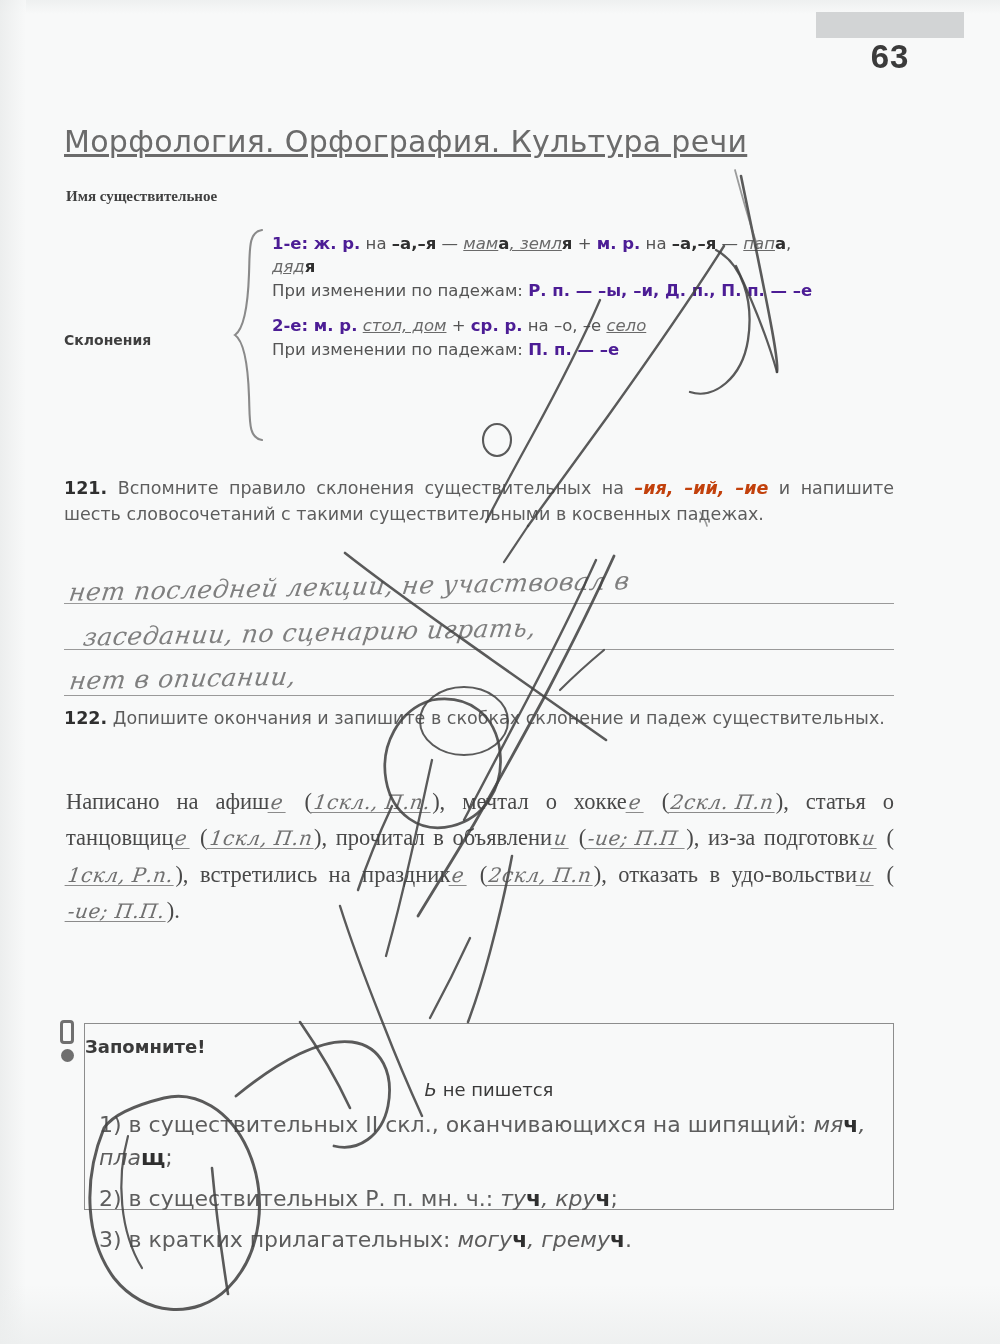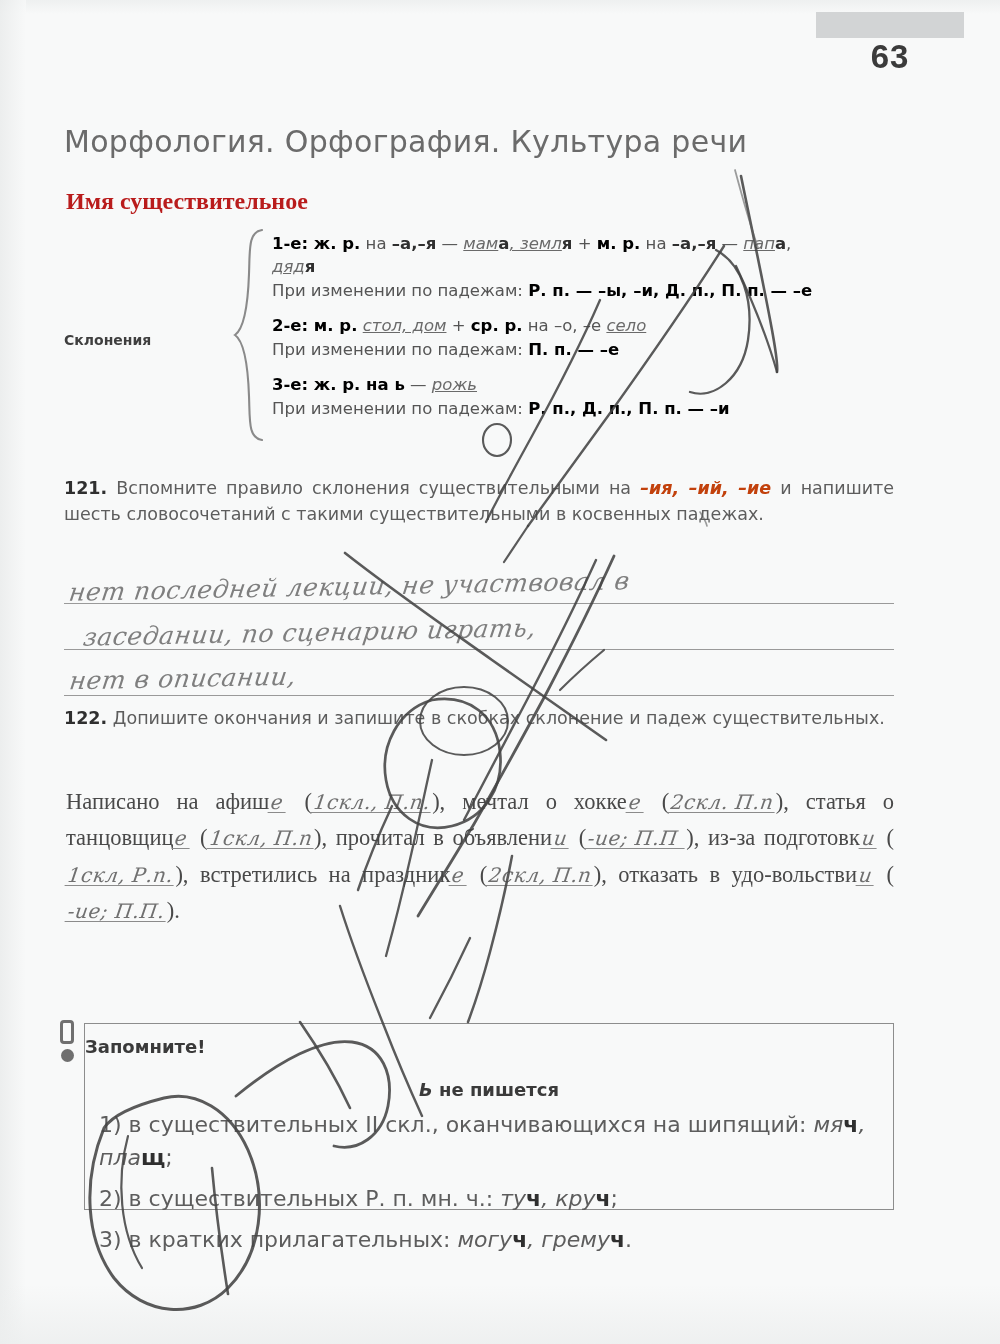--- a/index.html
+++ b/index.html
@@ -43,24 +43,25 @@
     font-size:33px;font-weight:bold;color:#3b3b3b;
     letter-spacing:1px;
   }
 
   
   .chapter-title{
     position:absolute;left:64px;top:124px;
     font-size:30px;font-weight:400;color:#6b6b6b;
     letter-spacing:.3px;
     font-family:"DejaVu Sans", sans-serif;
+    text-decoration:underline;
   }
   .section-title{
     position:absolute;left:66px;top:188px;
-    font-size:24px;font-weight:bold;color:#b91c1c;
+    font-size:15px;font-weight:bold;color:#404040;
     font-family:"Liberation Serif", serif;
   }
 
   
   .decl-block{position:absolute;left:64px;top:232px;width:830px;}
   .decl-label{
     position:absolute;left:0px;top:100px;
     font-size:14px;font-weight:bold;color:#3f3f3f;
     font-family:"DejaVu Sans", sans-serif;
   }
@@ -71,21 +72,21 @@
   }
   .brace svg{display:block;}
   .decl-groups{
     position:absolute;left:208px;top:0px;width:640px;
   }
   .decl-group{margin-bottom:12px;}
   .decl-line{
     font-size:16.5px;line-height:1.42;color:#555;
     font-family:"DejaVu Sans", sans-serif;
   }
-  .decl-line b{color:#000000;}
+  .decl-line b{color:#4c1d95;}
   .decl-line i{font-style:italic;color:#6a6a6a;text-decoration:underline;}
   .decl-line .bi{font-weight:bold;color:#2f2f2f;}
 
   
   .ex{
     position:absolute;
     font-size:17.5px;line-height:1.48;color:#5d5d5d;
     font-family:"DejaVu Sans", sans-serif;
     text-align:justify;
   }
@@ -143,21 +144,21 @@
     background:transparent;
   }
   .remember-title{
     margin-top:12px;
     font-size:18px;font-weight:bold;color:#3a3a3a;
     font-family:"DejaVu Sans", sans-serif;
   }
   .remember-sub{
     text-align:center;
     margin-top:22px;
-    font-size:18px;font-weight:bold;color:#3a3a3a;
+    font-size:18px;font-weight:normal;color:#3a3a3a;
     font-family:"DejaVu Sans", sans-serif;
   }
   .remember-sub .soft{font-style:italic;}
   .rule-item{
     margin-top:8px;
     padding-left:14px;
     font-size:22px;line-height:1.5;color:#5d5d5d;
     font-family:"DejaVu Sans", sans-serif;
   }
   .rule-item:first-of-type{margin-top:28px;}
@@ -229,34 +230,26 @@
 
       <div class="decl-group">
         <div class="decl-line">
           <b>2-е: м. р.</b>&nbsp;<i>стол, дом</i> + <b>ср. р.</b> <span>на –о, –е</span> <i>село</i>
         </div>
         <div class="decl-line">
           <span>При изменении по падежам: </span><b>П. п. — –е</b>
         </div>
       </div>
 
-      <div class="decl-group">
-        <div class="decl-line">
-          <b>3-е: ж. р. на ь</b><span> — </span><i>рожь</i>
-        </div>
-        <div class="decl-line">
-          <span>При изменении по падежам: </span><b>Р. п., Д. п., П. п. — –и</b>
-        </div>
-      </div>
 
     </div>
   </div>
 
   <div class="ex" id="ex121">
-    <span class="num">121.</span><span> Вспомните правило склонения существительными на </span><span class="bi">–ия, –ий, –ие</span><span> и напишите шесть словосочетаний с такими существительными в косвенных падежах.</span>
+    <span class="num">121.</span><span> Вспомните правило склонения существительных на </span><span class="bi">–ия, –ий, –ие</span><span> и напишите шесть словосочетаний с такими существительными в косвенных падежах.</span>
   </div>
 
   <div class="ruled">
     <div class="rule-line" style="top:33px"></div>
     <div class="rule-line" style="top:79px"></div>
     <div class="rule-line" style="top:125px"></div>
     <div class="hand" style="left:6px;top:2px;">нет последней лекции, не участвовал в</div>
     <div class="hand" style="left:20px;top:48px;">заседании, по сценарию играть,</div>
     <div class="hand" style="left:6px;top:94px;">нет в описании,</div>
   </div>

